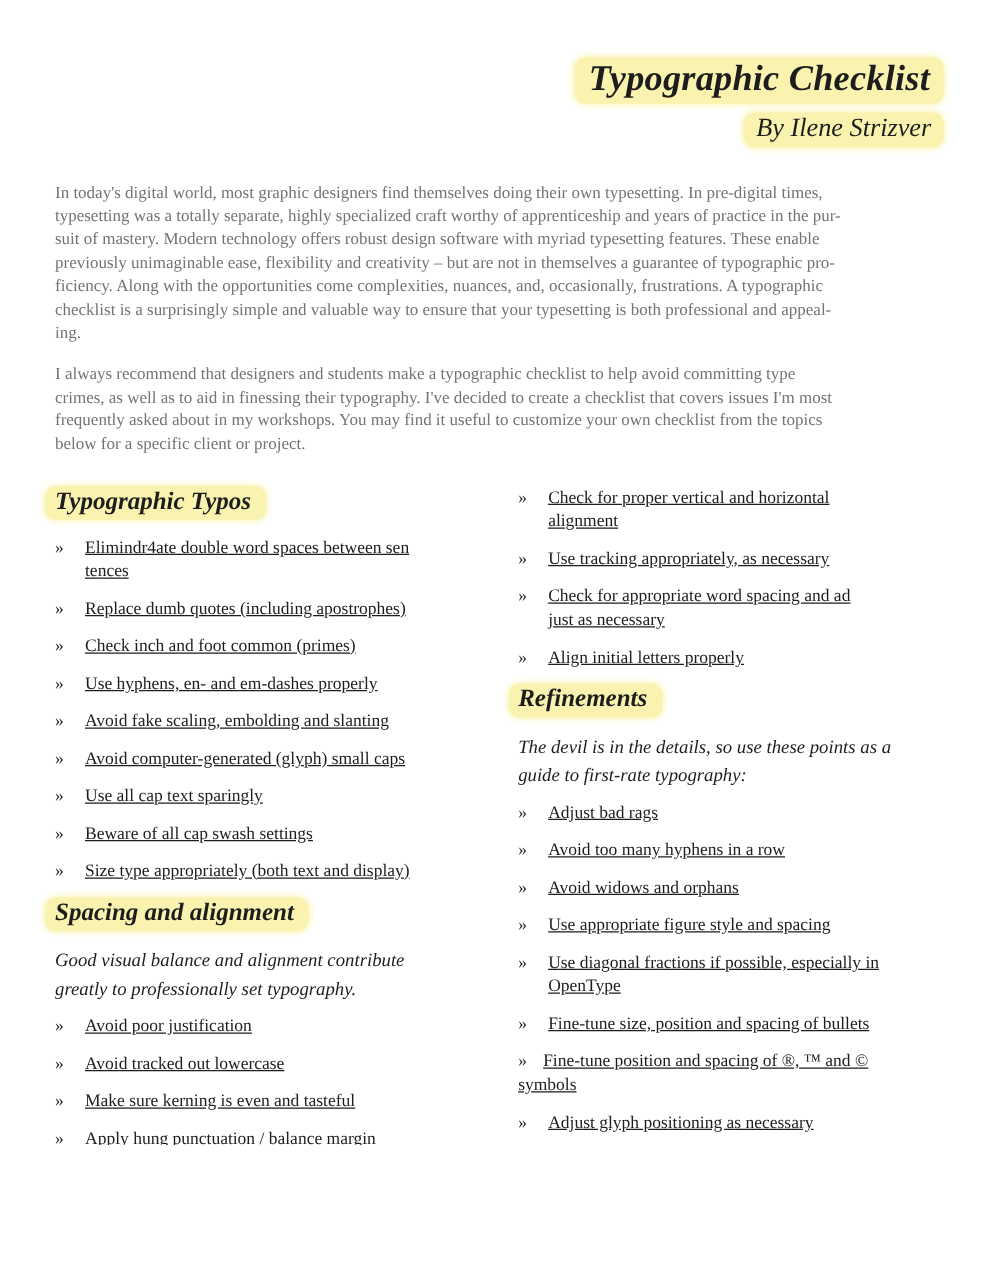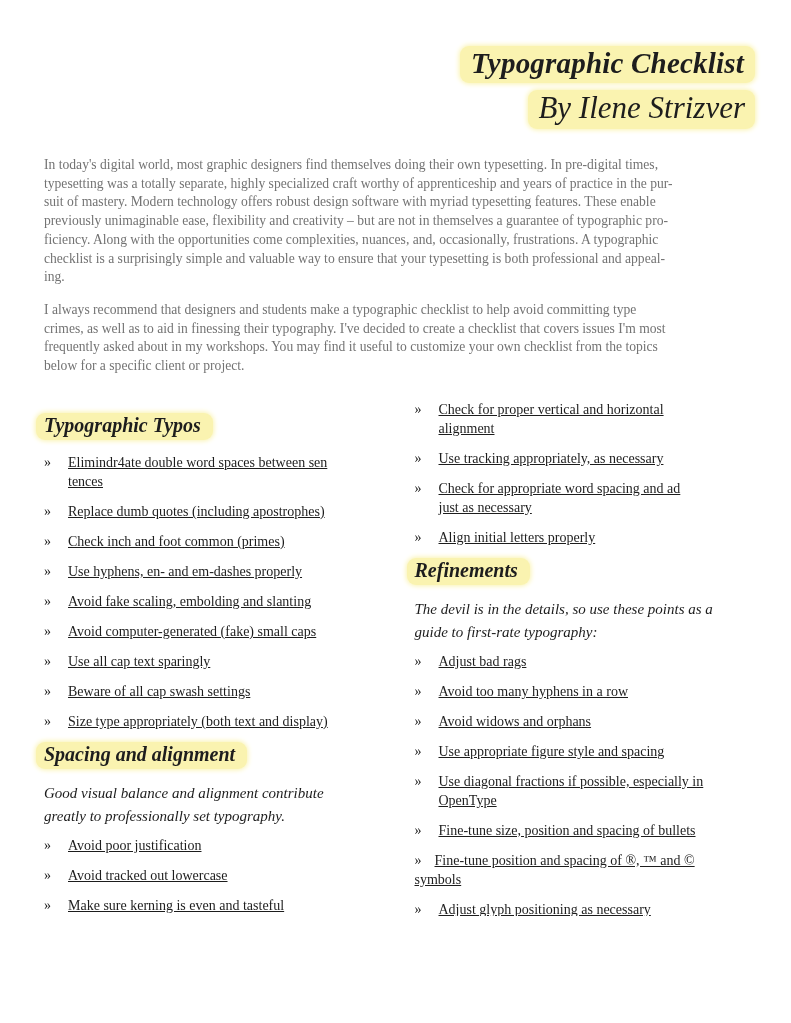--- a/index.html
+++ b/index.html
@@ -22,36 +22,36 @@
     box-shadow: 0 0 5px 1px #faf3b0;
   }
   .doc-title {
     display: inline-block;
     font-size: 29px; font-weight: bold; font-style: italic;
     padding: 1px 11px 3px;
     letter-spacing: 0.2px;
   }
   .doc-byline {
     display: inline-block;
-    font-size: 31px; font-style: italic;
+    font-size: 21px; font-style: italic;
     padding: 0 10px 3px;
   }
   
   .intro p {
     margin: 0 0 14px;
     font-size: 13.6px;
     line-height: 18.7px;
     white-space: pre-line;
     color: #737373;
   }
   
   .cols { display: flex; gap: 30px; margin-top: 24px; }
   .col { flex: 1 1 0; min-width: 0; }
   .heading-row { margin: 6px 0 13px; }
-  .section:first-child .heading-row { margin-top: 13px; }
+  .section:first-child .heading-row { margin-top: 0; }
   .heading-text {
     display: inline-block;
     font-size: 20px; font-weight: bold; font-style: italic;
     padding: 1px 12px 3px 8px;
     margin-left: -8px;
   }
   .lead {
     margin: 0 0 8px;
     font-size: 15px; font-style: italic;
     line-height: 23px;
@@ -117,21 +117,21 @@
           <div class="item">
             <span class="bullet">»</span>
             <span class="text">Use hyphens, en- and em-dashes properly</span>
           </div>
           <div class="item">
             <span class="bullet">»</span>
             <span class="text">Avoid fake scaling, embolding and slanting</span>
           </div>
           <div class="item">
             <span class="bullet">»</span>
-            <span class="text">Avoid computer-generated (fake) small caps</span>
+            <span class="text">Avoid computer-generated (glyph) small caps</span>
           </div>
           <div class="item">
             <span class="bullet">»</span>
             <span class="text">Use all cap text sparingly</span>
           </div>
           <div class="item">
             <span class="bullet">»</span>
             <span class="text">Beware of all cap swash settings</span>
           </div>
           <div class="item">

